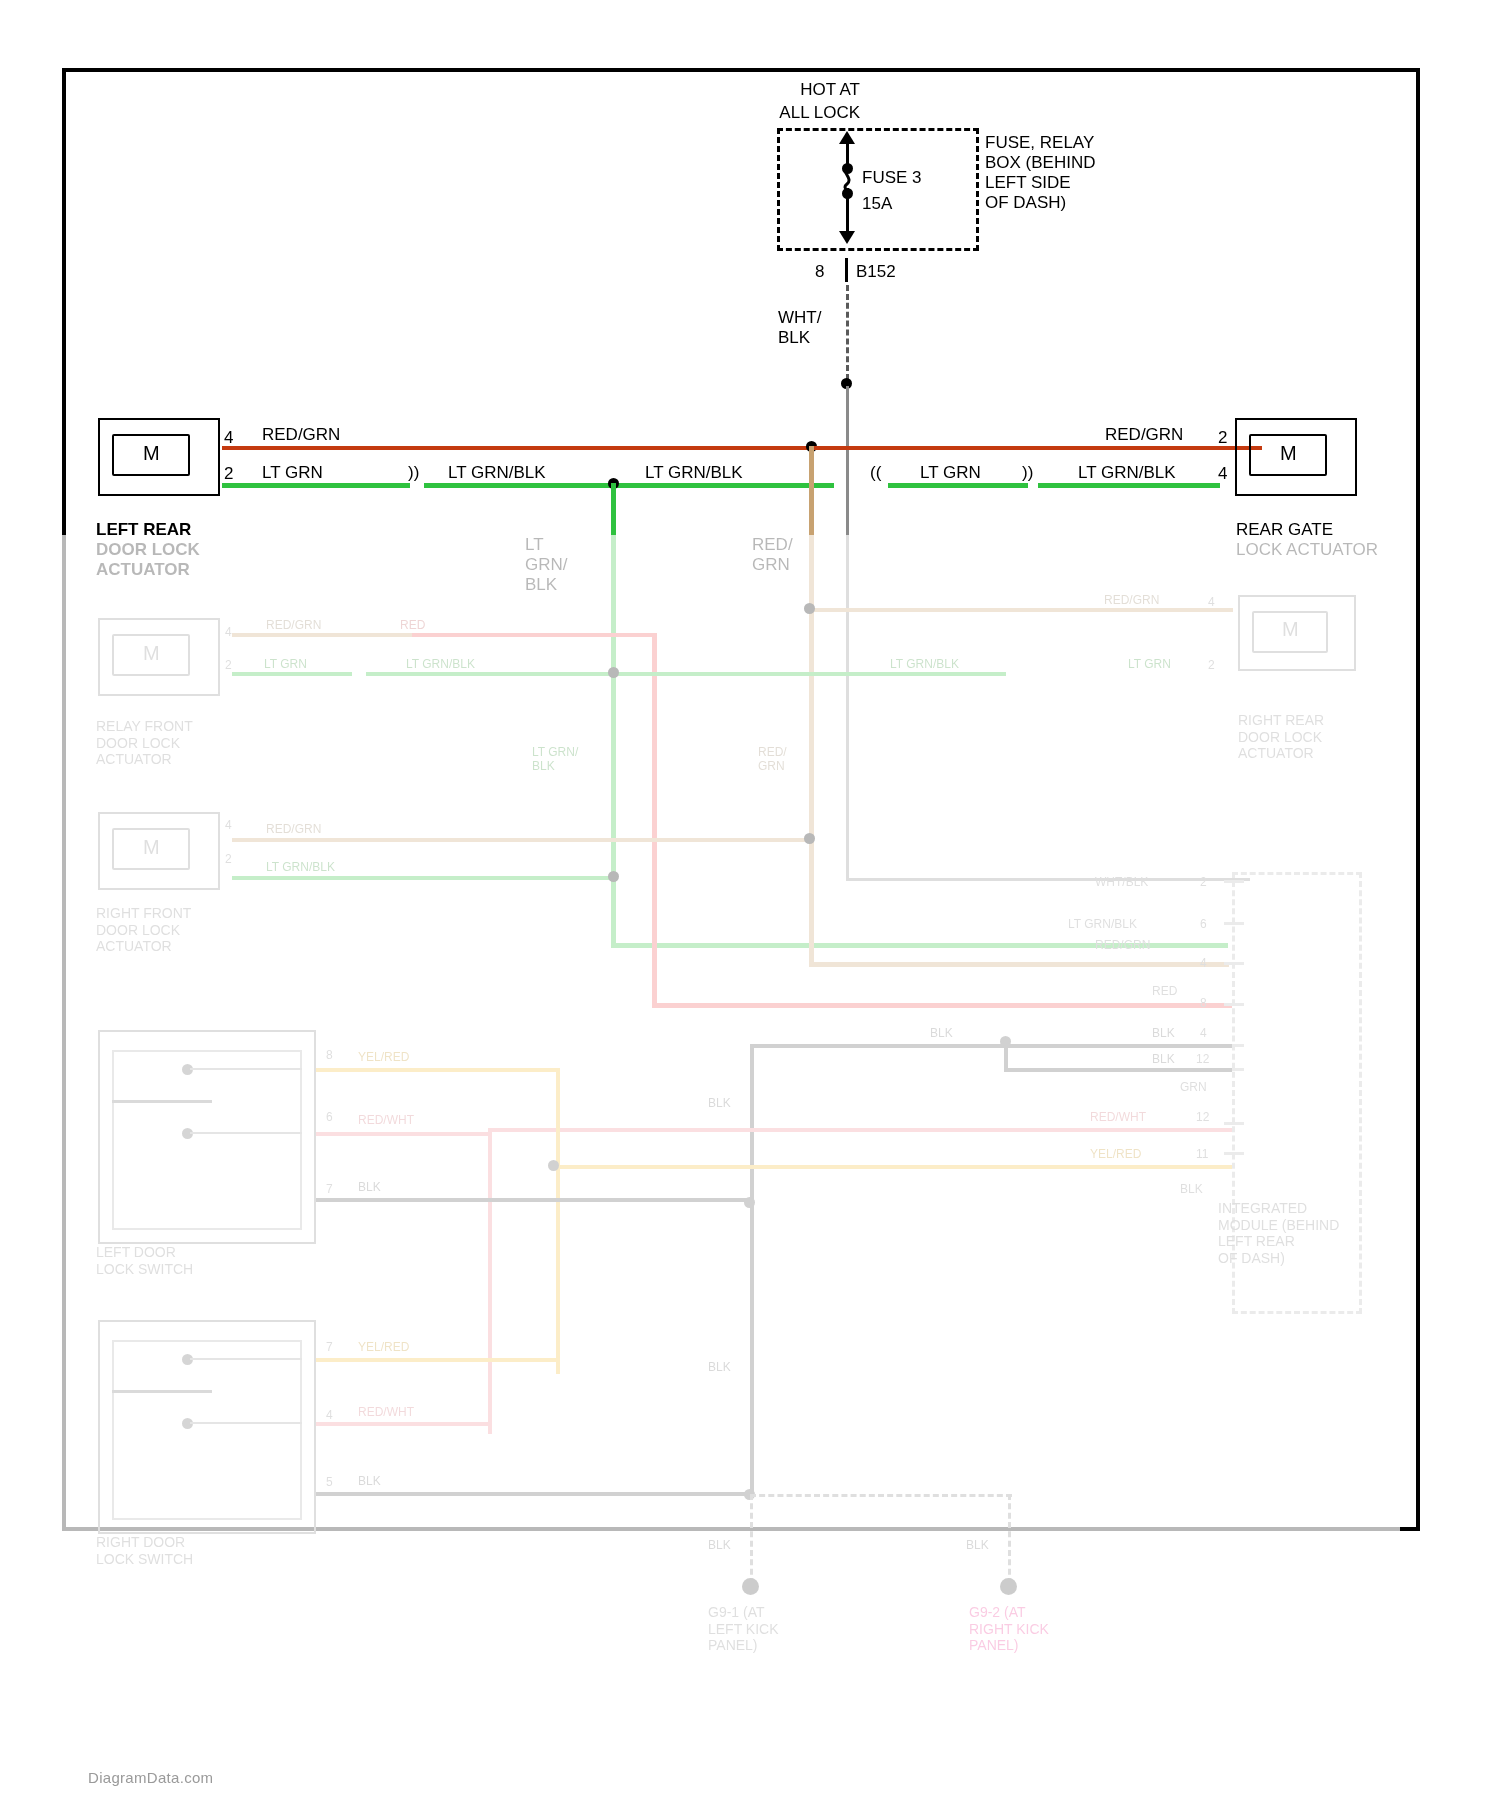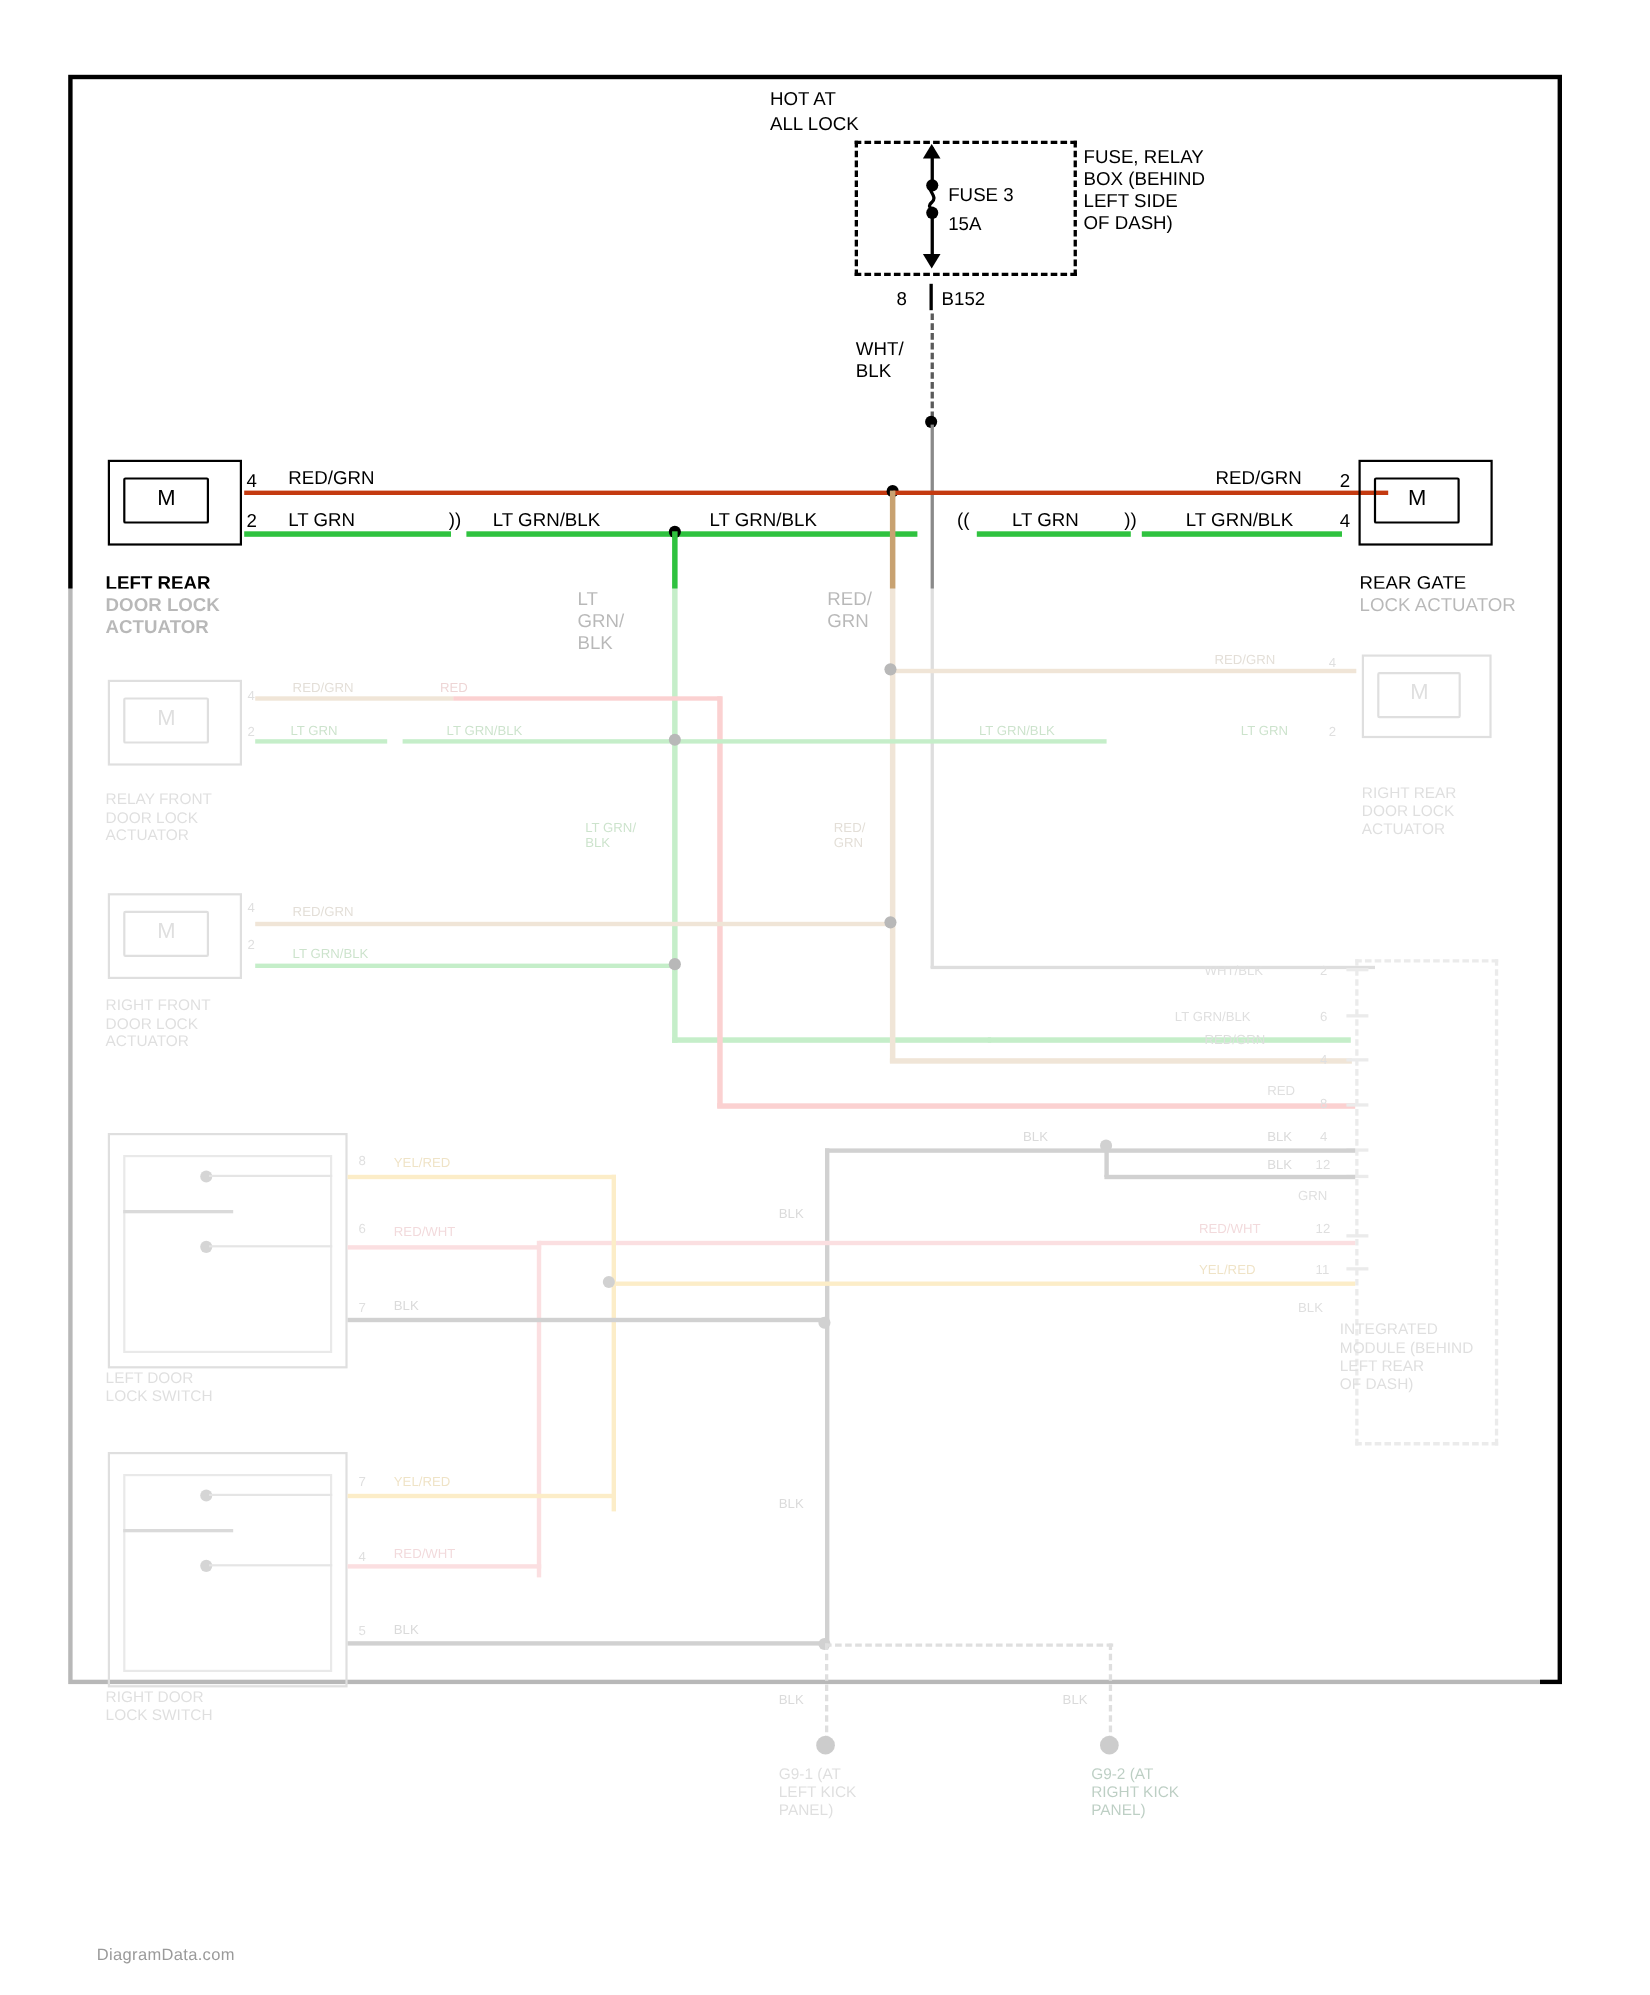--- a/index.html
+++ b/index.html
@@ -19,21 +19,21 @@
   .txt {
     position: absolute;
     font-family: "Liberation Sans", sans-serif;
     font-size: 17px;
     color: #000000;
     white-space: pre;
     line-height: 1.18;
   }
   .txt.sm { font-size: 14px; }
   .txt.xs { font-size: 12px; }
-  .txt.c { text-align: left; }
+  .txt.c { text-align: right; }
   .wire {
     position: absolute;
     background: #000000;
   }
   .h { height: 3px; }
   .v { width: 3px; }
   .dot {
     position: absolute;
     width: 11px;
     height: 11px;
@@ -370,21 +370,21 @@
   <div class="dashh" style="left:750px; top:1494px; width:262px; border-color:#8d8d8d;"></div>
   <div class="dashv" style="left:1008px; top:1494px; height:90px; border-color:#8d8d8d;"></div>
   <div class="dashv" style="left:750px; top:1494px; height:90px; border-color:#8d8d8d;"></div>
   <div class="txt xs" style="left:708px; top:1538px; color:#7a7a7a;">BLK</div>
   <div class="txt xs" style="left:966px; top:1538px; color:#7a7a7a;">BLK</div>
   <div class="gnd" style="left:742px; top:1578px;"></div>
   <div class="gnd" style="left:1000px; top:1578px;"></div>
   <div class="txt sm" style="left: 708px; top: 1604px; width: 160px; color: rgb(141, 141, 141); white-space: pre-line;">G9-1 (AT
 LEFT KICK
 PANEL)</div>
-  <div class="txt sm" style="left: 992px; top: 1604px; width: 170px; color: #14532d; white-space: pre-line;">G9-2 (AT
+  <div class="txt sm" style="left: 969px; top: 1604px; width: 170px; color: #ec4899; white-space: pre-line;">G9-2 (AT
 RIGHT KICK
 PANEL)</div>
 
   <div class="watermark" style="left:88px; top:1769px;">DiagramData.com</div>
 
   <div id="fade"></div>
 
 </div>
 
 </body></html>

